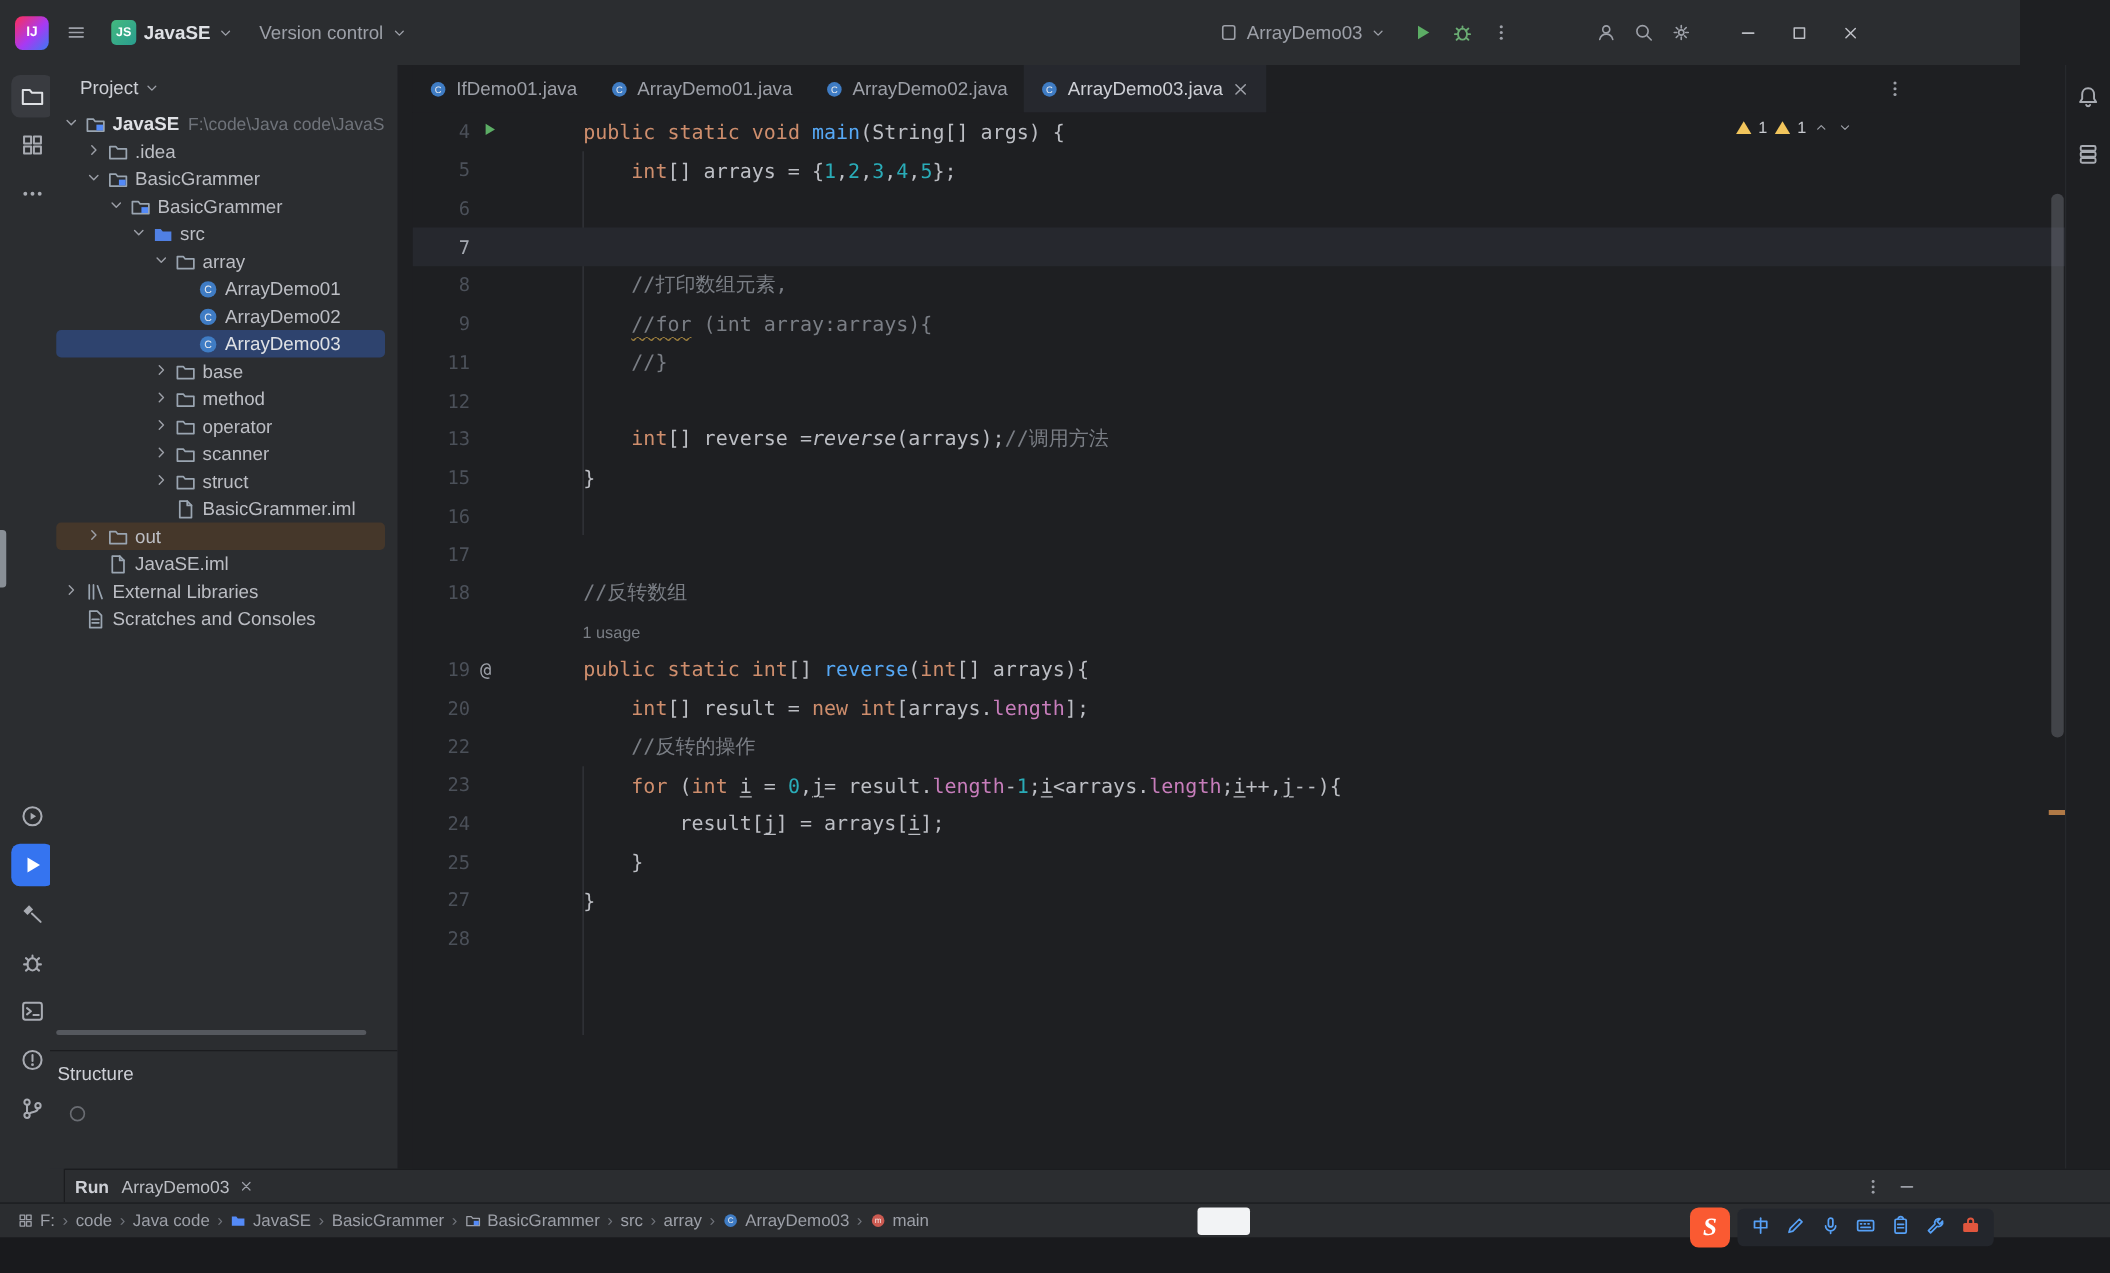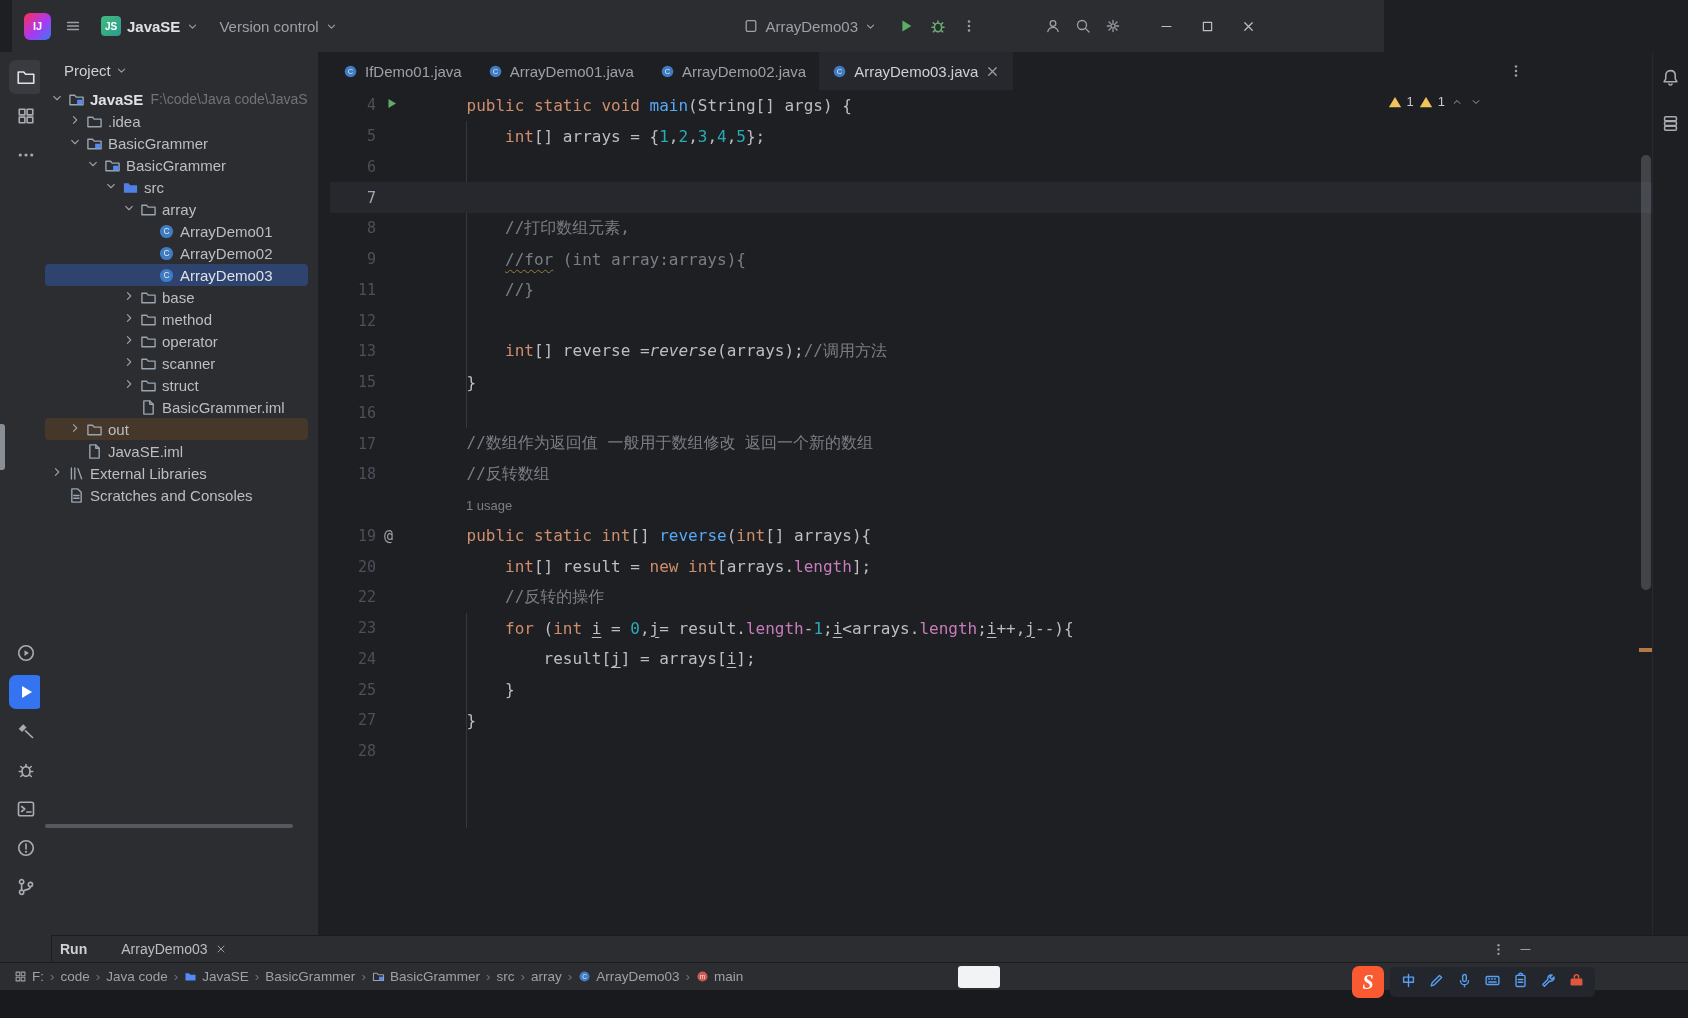--- a/index.html
+++ b/index.html
@@ -15,21 +15,21 @@
   body{width:1688px;height:1018px;position:relative;overflow:hidden;background:var(--bg);
        font-family:"Liberation Sans","DejaVu Sans",sans-serif;color:var(--text);font-size:15px}
   .ic{display:inline-flex;width:16px;height:16px;flex:none;align-items:center;justify-content:center}
   .ic svg{width:100%;height:100%;display:block}
   .st{stroke:currentColor;fill:none;stroke-width:1.3;stroke-linecap:round;stroke-linejoin:round}
   .fl{fill:currentColor}
   button{background:transparent;border:none;color:var(--text-dim);font:inherit;cursor:default;
          display:inline-flex;align-items:center;gap:6px;padding:4px 6px;border-radius:6px}
 
   
-  #titlebar{position:absolute;left:12px;top:0;width:1372px;height:52px;background:var(--panel);
+  #titlebar{position:absolute;left:0;top:0;width:1616px;height:52px;background:var(--panel);
             display:flex;align-items:center;justify-content:space-between;padding:0 0 0 12px}
   .tb-left{display:flex;align-items:center;gap:8px}
   .logo{width:27px;height:27px;border-radius:6px;display:flex;align-items:center;justify-content:center;
         background:linear-gradient(135deg,#fe2e57,#a839f3 55%,#3a7af2);color:#fff;font-size:11px;font-weight:bold}
   .proj-badge{width:20px;height:20px;border-radius:4px;background:linear-gradient(135deg,#43b97f,#2a9d8f);
               color:#fff;font-size:10px;font-weight:bold;display:flex;align-items:center;justify-content:center}
   .proj-name{color:var(--text-bright);font-weight:bold}
   .tb-right{display:flex;align-items:center;gap:8px;padding-right:122px}
   .tb-right .grp{display:flex;align-items:center;gap:2px}
   .chev{width:13px;height:13px;color:var(--text-dim)}
@@ -100,21 +100,21 @@
   #inspect{position:absolute;top:2px;right:165px;display:flex;align-items:center;gap:5px;z-index:4;
            background:transparent;border-radius:6px;padding:2px 4px;color:#c8cad0;font-size:13px}
   #inspect .ic{width:14px;height:14px}
   #inspect .chv{color:var(--text-dim);padding:0 1px}
   #vscroll-thumb{position:absolute;right:1px;top:65px;width:10px;height:435px;border-radius:5px;background:rgba(160,166,176,.28)}
   #vscroll-mark{position:absolute;right:0;top:558px;width:13px;height:4px;background:#b07946}
 
   
   #runbar{position:absolute;left:52px;top:935px;width:1636px;height:27px;background:var(--panel);border-top:1px solid var(--line);
           display:flex;align-items:center;padding:0 155px 0 8px;font-size:14px}
-  #run-title{font-weight:bold;color:#ced0d6;margin-right:34px}
+  #run-title{font-weight:bold;color:#ced0d6;margin-right:10px}
   .run-tab{display:flex;align-items:center;gap:7px;color:var(--text)}
   .run-tab .ic{width:12px;height:12px;color:var(--text-dim)}
   .runbar-right{margin-left:auto;display:flex;align-items:center;gap:12px;color:var(--text-dim)}
   .runbar-right .ic{width:15px;height:15px}
 
   
   #statusbar{position:absolute;left:0;top:962px;width:1688px;height:28px;background:var(--panel);border-top:1px solid var(--line);
              display:flex;align-items:center;padding:0 12px;font-size:13.5px;color:var(--text-dim)}
   #breadcrumbs{display:flex;align-items:center}
   .bc-item{display:inline-flex;align-items:center;gap:5px;padding:0 2px}
@@ -612,20 +612,30 @@
         <span class="ic tree-ic">
           <svg viewBox="0 0 16 16">
             <path class="st" d="M3.6 1.8h5.6l3.2 3.2v9.2H3.6z"></path>
             <path class="st" d="M5.4 8h5M5.4 10.6h5"></path>
           </svg>
         </span>
         <span class="tlabel">Scratches and Consoles</span>
       </div>
     </div>
   <div id="proj-hscroll"></div>
+  <div id="structure-block">
+    <div class="panel-header" style="padding-left:6px">
+      <span>Structure</span>
+    </div>
+    <div id="structure-partial"><span class="ic">
+          <svg viewBox="0 0 16 16">
+            <circle class="st" cx="8" cy="8" r="5.5"></circle>
+          </svg>
+        </span></div>
+  </div>
 </aside>
 
 <div id="tabbar">
   <div id="tabs">
       <div class="tab">
         <span class="ic ">
           <svg viewBox="0 0 16 16">
             <circle cx="8" cy="8" r="6.2" fill="#3f7cc4"></circle>
             <text x="8" y="10.8" text-anchor="middle" font-size="8" font-family="Liberation Sans, sans-serif" fill="#e8eaee">C</text>
           </svg>
@@ -739,21 +749,21 @@
         <pre class="src"><span class="tk-p">    }</span></pre>
       </div>
       <div class="row">
         <span class="ln">16</span>
         <span class="gut"></span>
         <pre class="src"></pre>
       </div>
       <div class="row">
         <span class="ln">17</span>
         <span class="gut"></span>
-        <pre class="src"><span class="tk-p">    </span><span class="tk-c">//数组作为返回值 一般用于数组修改 返回一个新的数组</span></pre>
+        <pre class="src"><span class="tk-p">    </span></pre>
       </div>
       <div class="row">
         <span class="ln">18</span>
         <span class="gut"></span>
         <pre class="src"><span class="tk-p">    </span><span class="tk-c">//反转数组</span></pre>
       </div>
       <div class="row">
         <span class="ln"></span>
         <span class="gut"></span>
         <span class="inlay-text">1 usage</span>

